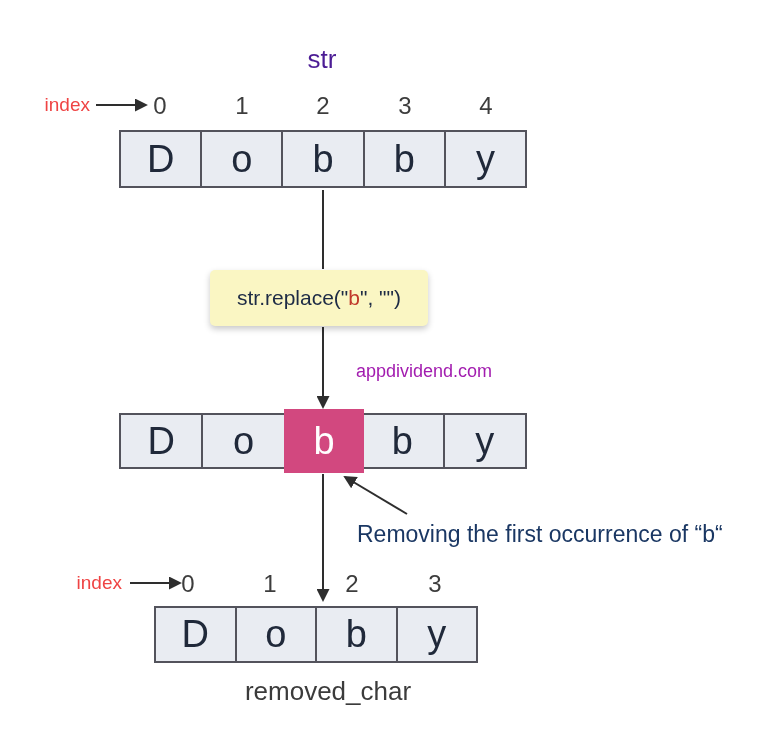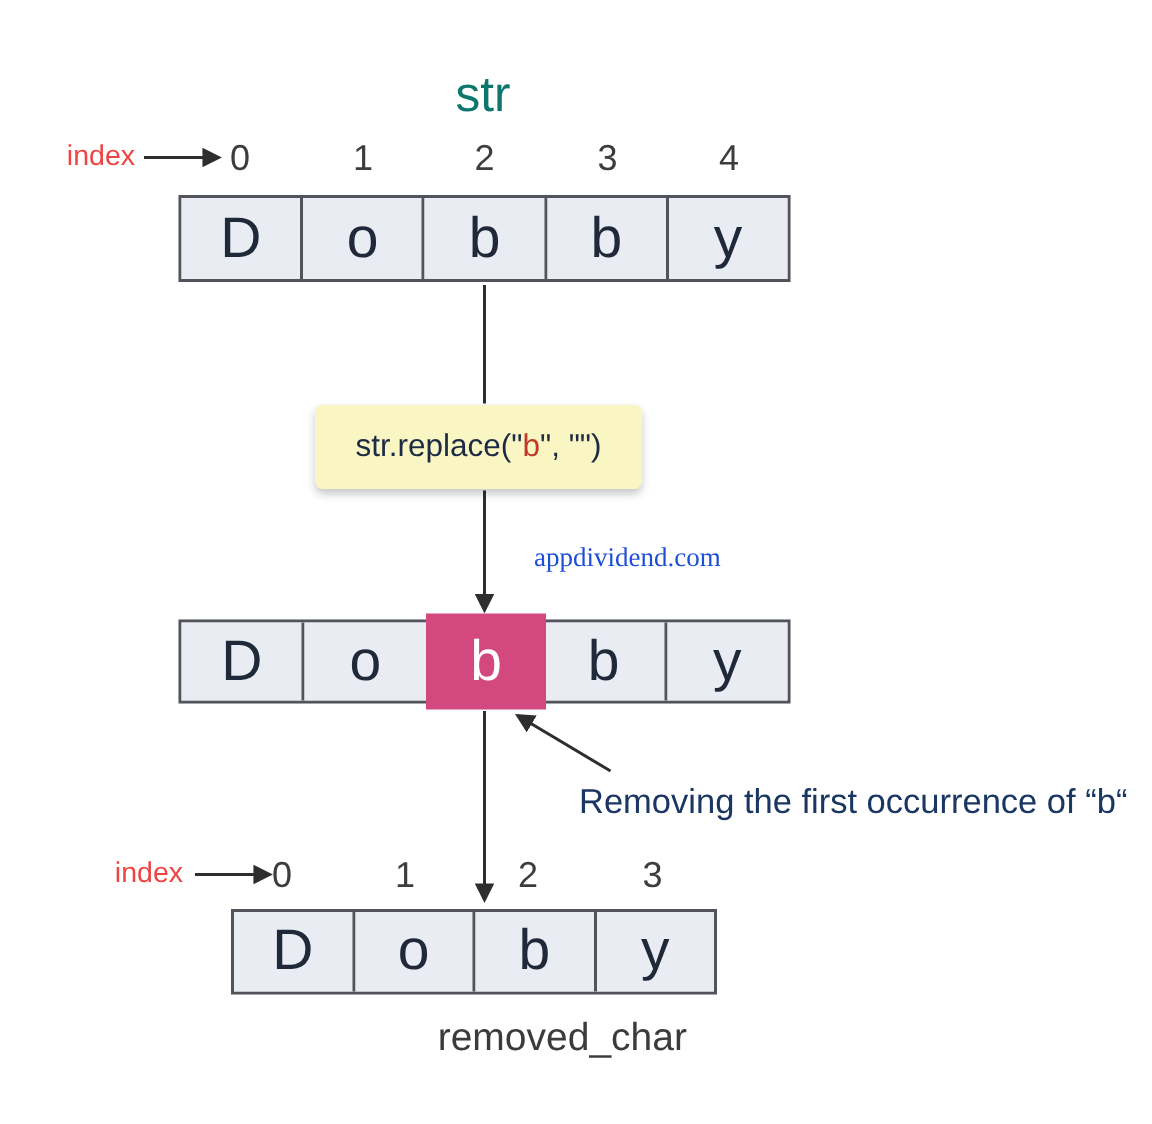--- a/index.html
+++ b/index.html
@@ -3,21 +3,21 @@
 <meta charset="utf-8">
 <style>
   html,body{margin:0;padding:0;}
   body{
     width:768px;height:749px;position:relative;background:#ffffff;
     font-family:"Liberation Sans","DejaVu Sans",sans-serif;
     overflow:hidden;
   }
   .abs{position:absolute;}
   .diagram-title{
-    width:100px;text-align:center;font-size:33px;color:#0f766e;
+    width:100px;text-align:center;font-size:26px;color:#4c1d95;
   }
   .index-label{
     font-size:19px;color:#ef4444;text-align:right;
   }
   .index-num{
     width:40px;text-align:center;font-size:24px;color:#3d3d3d;
   }
   .char-array{
     display:flex;border:2px solid #53535c;background:#e9ecf2;box-sizing:border-box;
   }
@@ -32,24 +32,24 @@
     margin:-6px -2px;z-index:2;position:relative;
   }
   .code-box{
     background:#faf6c3;border-radius:5px;
     box-shadow:0 3px 6px rgba(0,0,0,0.22);
     display:flex;align-items:center;justify-content:center;
     font-size:21px;color:#1d2b45;white-space:pre;
   }
   .code-hl{color:#c0392b;}
   .watermark{
-    font-size:18px;color:#1d4ed8;font-family:Liberation Serif, serif;
+    font-size:18px;color:#a21caf;
   }
   .annotation{
-    font-size:23px;color:#1a3763;white-space:nowrap;margin-left:29px;
+    font-size:23px;color:#1a3763;white-space:nowrap;
   }
   .caption{
     width:260px;text-align:center;font-size:26px;color:#3b3b3b;
   }
   svg.arrows{position:absolute;left:0;top:0;pointer-events:none;}
 </style>
 </head>
 <body>
 
 <svg class="arrows" width="768" height="749" viewBox="0 0 768 749">
@@ -105,13 +105,13 @@
 <div class="abs index-num" style="left:332px;top:570px;">2</div>
 <div class="abs index-num" style="left:415px;top:570px;">3</div>
 
 <div class="abs char-array" style="left:154px;top:606px;width:324px;height:57px;">
   <div class="char-cell">D</div>
   <div class="char-cell">o</div>
   <div class="char-cell">b</div>
   <div class="char-cell">y</div>
 </div>
 
-<div class="abs caption" style="left:198px;top:676px;text-align:right;">removed_char</div>
+<div class="abs caption" style="left:198px;top:676px;">removed_char</div>
 
 </body></html>

